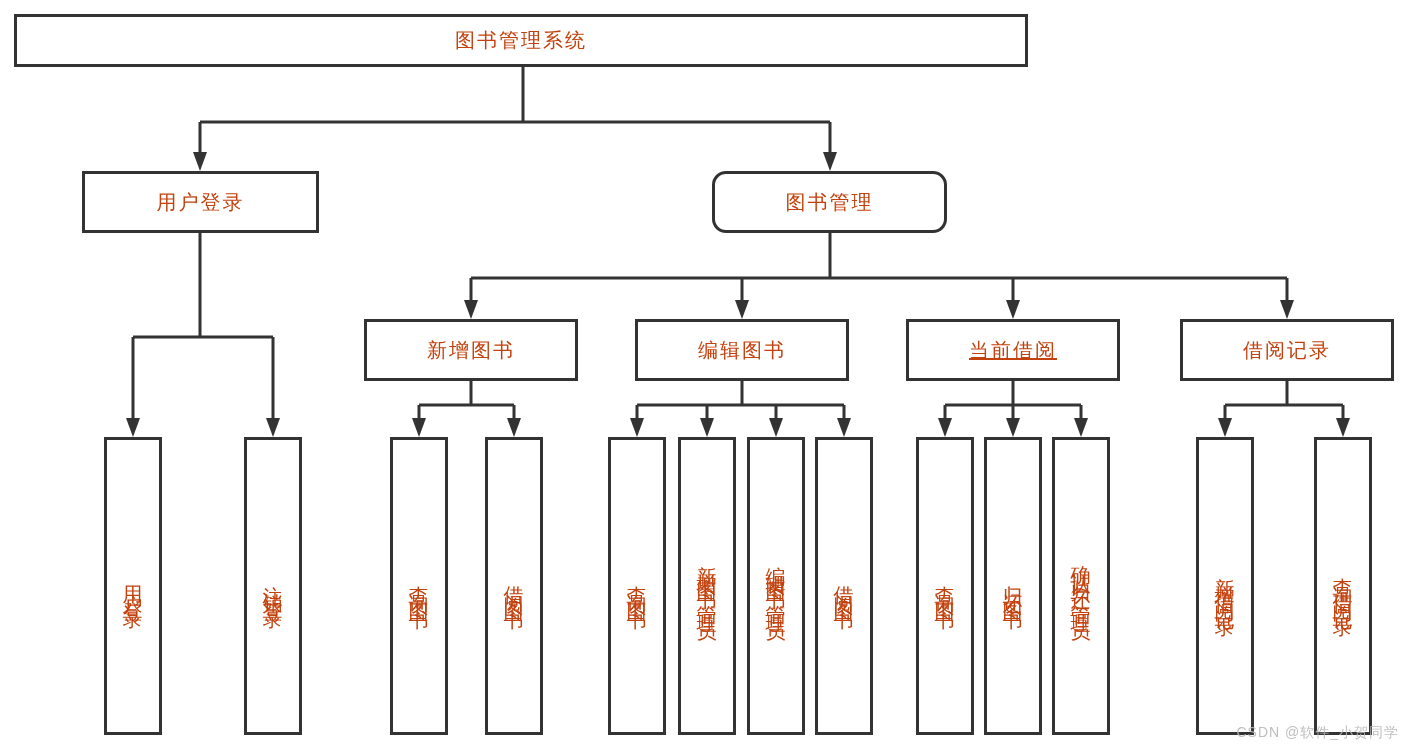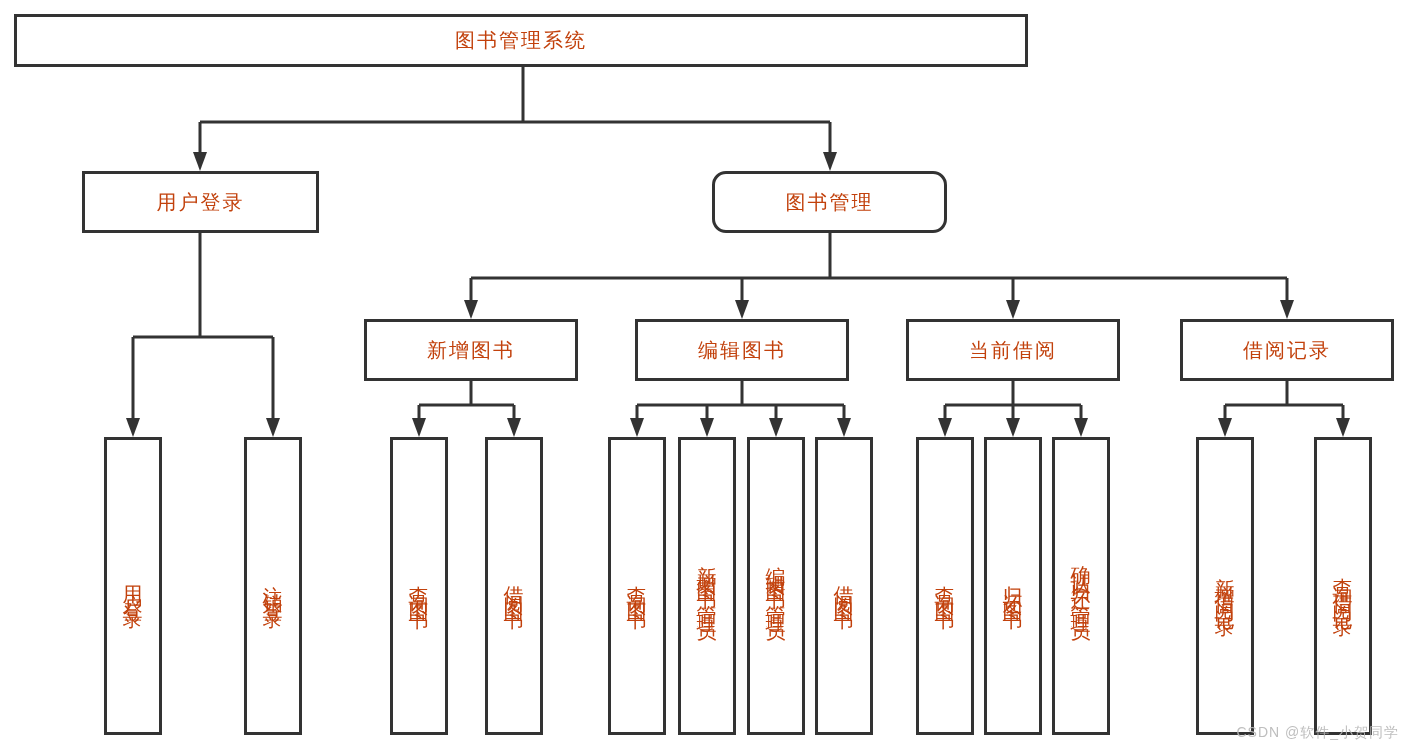--- a/index.html
+++ b/index.html
@@ -42,21 +42,21 @@
     white-space: nowrap;
   }
   
   #node-root       { left: 14px;  top: 14px;  width: 1014px; height: 53px; }
   
   #node-user-login { left: 82px;  top: 171px; width: 237px; height: 62px; }
   #node-book-mgmt  { left: 712px; top: 171px; width: 235px; height: 62px; border-radius: 14px; }
   
   #node-l3-0 { left: 364px;  top: 319px; width: 214px; height: 62px; }
   #node-l3-1 { left: 635px;  top: 319px; width: 214px; height: 62px; }
-  #node-l3-2 { left: 906px;  top: 319px; width: 214px; height: 62px; }
+  #node-l3-2 { left: 906px;  top: 319px; width: 214px; height: 62px; text-decoration: underline; }
   #node-l3-3 { left: 1180px; top: 319px; width: 214px; height: 62px; }
   
   .leaf { top: 437px; width: 58px; height: 298px; }
   #leaf-0  { left: 104px; }
   #leaf-1  { left: 244px; }
   #leaf-2  { left: 390px; }
   #leaf-3  { left: 485px; }
   #leaf-4  { left: 608px; }
   #leaf-5  { left: 678px; }
   #leaf-6  { left: 747px; }

